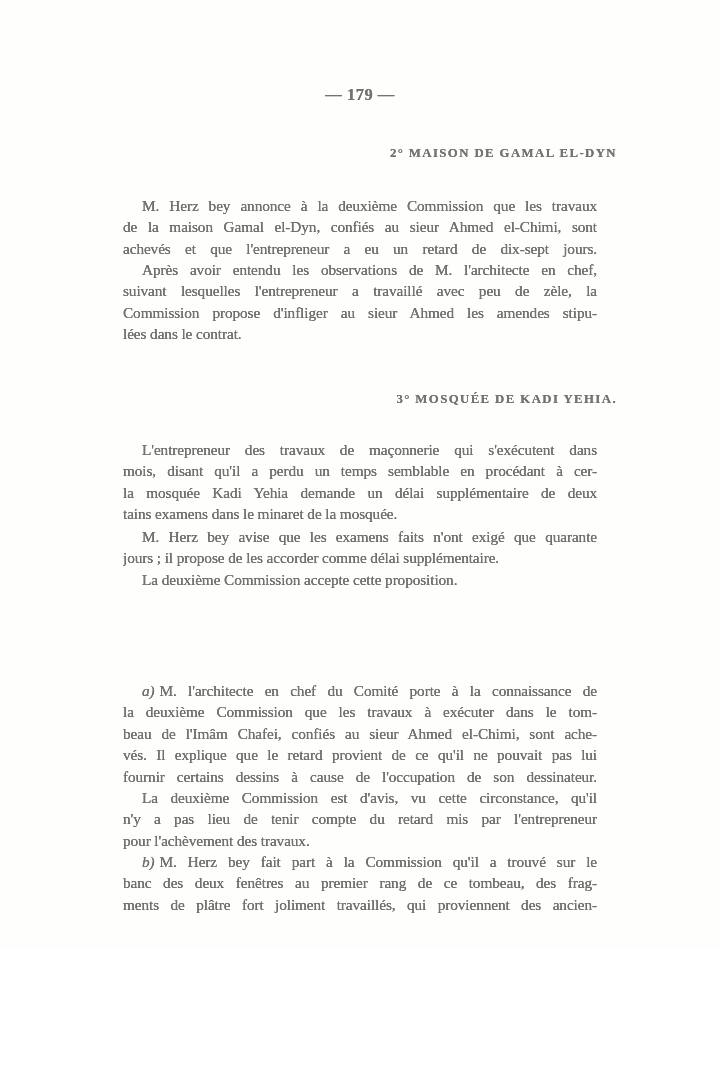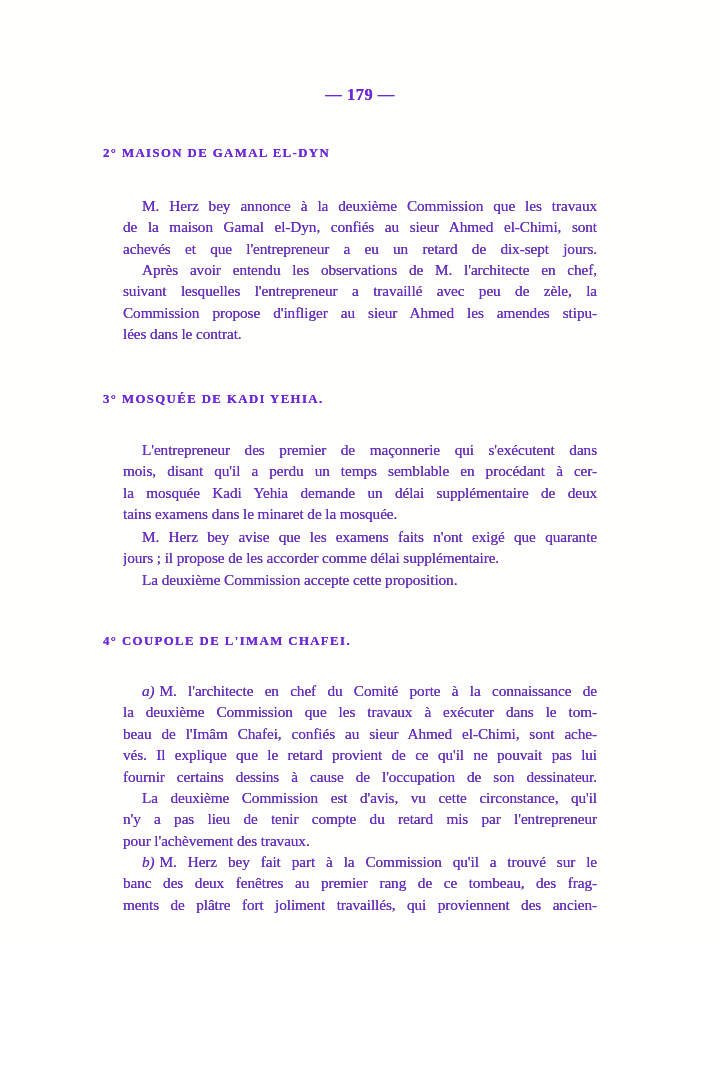--- a/index.html
+++ b/index.html
@@ -2,21 +2,21 @@
 <html><head>
 <meta charset="utf-8">
 <style>
   html, body { margin: 0; padding: 0; }
   .page {
     position: relative;
     width: 720px;
     height: 948px;
     background: #fefefd;
     font-family: "Liberation Serif", "DejaVu Serif", serif;
-    color: #6d28d9;
+    color: #737373;
     overflow: hidden;
   }
   .block {
     position: absolute;
     left: 123px;
     width: 474px;
   }
   .pageno {
     position: absolute;
     left: 123px;
@@ -25,21 +25,21 @@
     text-align: center;
     font-weight: bold;
     font-size: 16.5px;
     letter-spacing: 0.5px;
     text-shadow: 0 0 0.4px currentColor;
   }
   .heading {
     position: absolute;
     left: 103px;
     width: 514px;
-    text-align: left;
+    text-align: right;
     font-weight: bold;
     font-size: 12.8px;
     letter-spacing: 1.4px;
     text-shadow: 0 0 0.3px currentColor;
     white-space: nowrap;
   }
   .ln {
     font-size: 15.3px;
     line-height: 21.4px;
     letter-spacing: -0.1px;
@@ -74,36 +74,35 @@
   <div class="block" style="top:251px">
     <div class="ln first">Après avoir entendu les observations de M. l'architecte en chef,</div>
     <div class="ln">suivant lesquelles l'entrepreneur a travaillé avec peu de zèle, la</div>
     <div class="ln">Commission propose d'infliger au sieur Ahmed les amendes stipu-</div>
     <div class="ln short">lées dans le contrat.</div>
   </div>
 
   <div class="heading" style="top:392px">3° MOSQUÉE DE KADI YEHIA.</div>
 
   <div class="block" style="top:431px">
-    <div class="ln first">L'entrepreneur des premier de maçonnerie qui s'exécutent dans</div>
+    <div class="ln first">L'entrepreneur des travaux de maçonnerie qui s'exécutent dans</div>
     <div class="ln">mois, disant qu'il a perdu un temps semblable en procédant à cer-</div>
     <div class="ln">la mosquée Kadi Yehia demande un délai supplémentaire de deux</div>
     <div class="ln short">tains examens dans le minaret de la mosquée.</div>
   </div>
 
   <div class="block" style="top:518px">
     <div class="ln first">M. Herz bey avise que les examens faits n'ont exigé que quarante</div>
     <div class="ln short">jours ; il propose de les accorder comme délai supplémentaire.</div>
   </div>
 
   <div class="block" style="top:561px">
     <div class="ln short first">La deuxième Commission accepte cette proposition.</div>
   </div>
 
-  <div class="heading" style="top:634px">4° COUPOLE DE L'IMAM CHAFEI.</div>
 
   <div class="block" style="top:672px">
     <div class="ln first"><span class="lead">a)</span><span>M. l'architecte en chef du Comité porte  à la  connaissance de</span></div>
     <div class="ln">la deuxième Commission que les travaux à exécuter dans le tom-</div>
     <div class="ln">beau de l'Imâm Chafei, confiés au sieur Ahmed el-Chimi, sont ache-</div>
     <div class="ln">vés. Il explique que le retard provient de ce qu'il ne pouvait pas lui</div>
     <div class="ln">fournir certains dessins à cause de l'occupation de son dessinateur.</div>
   </div>
 
   <div class="block" style="top:779px">

